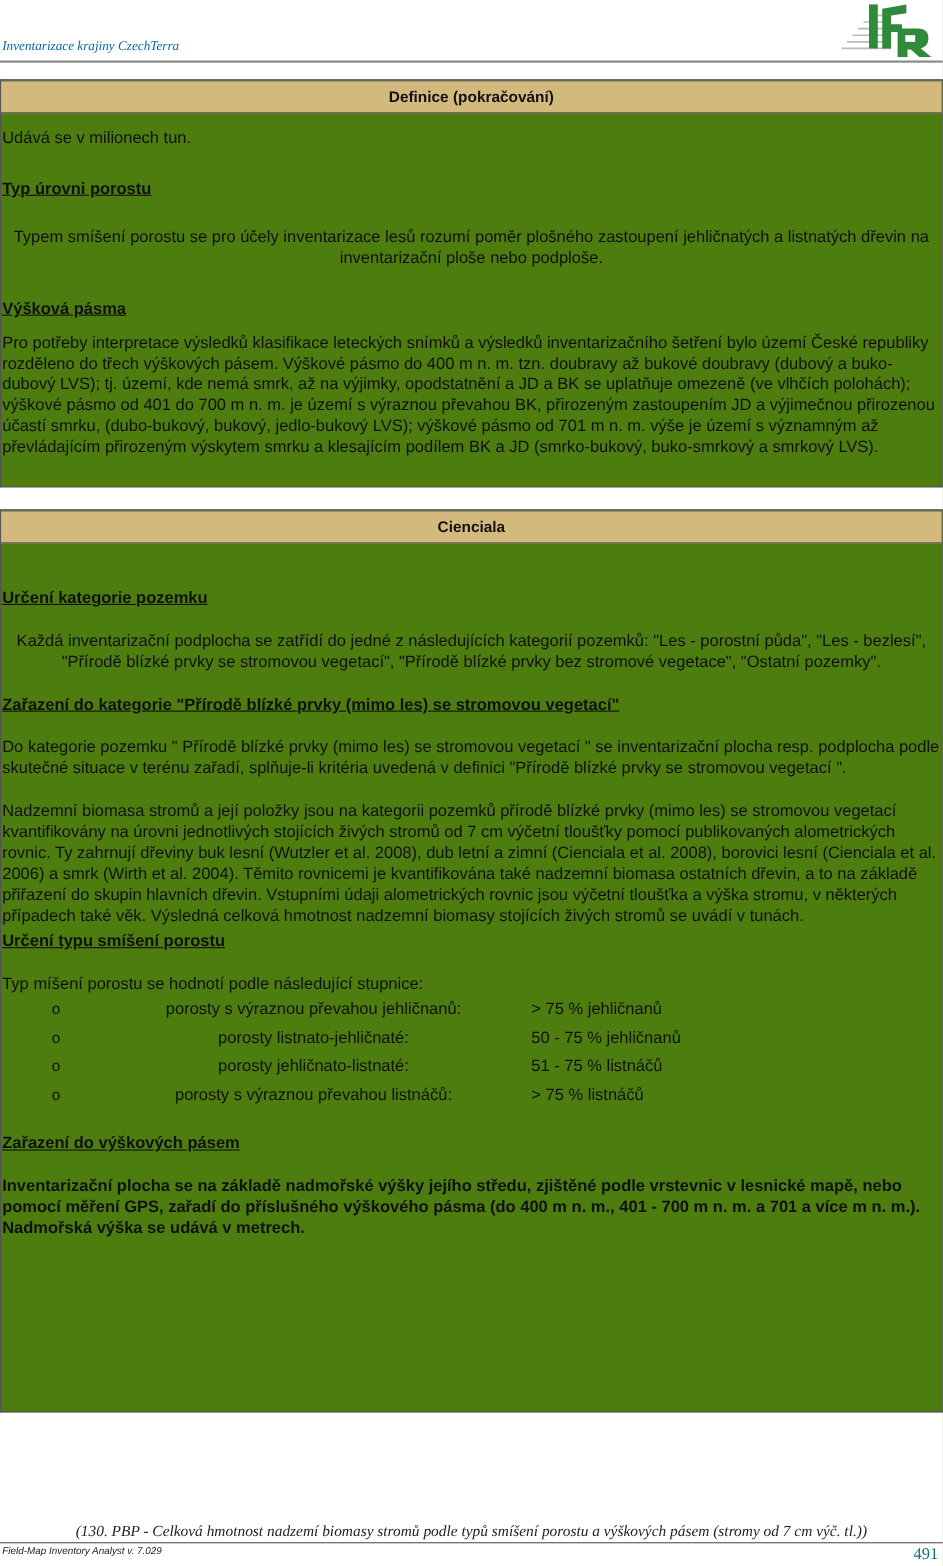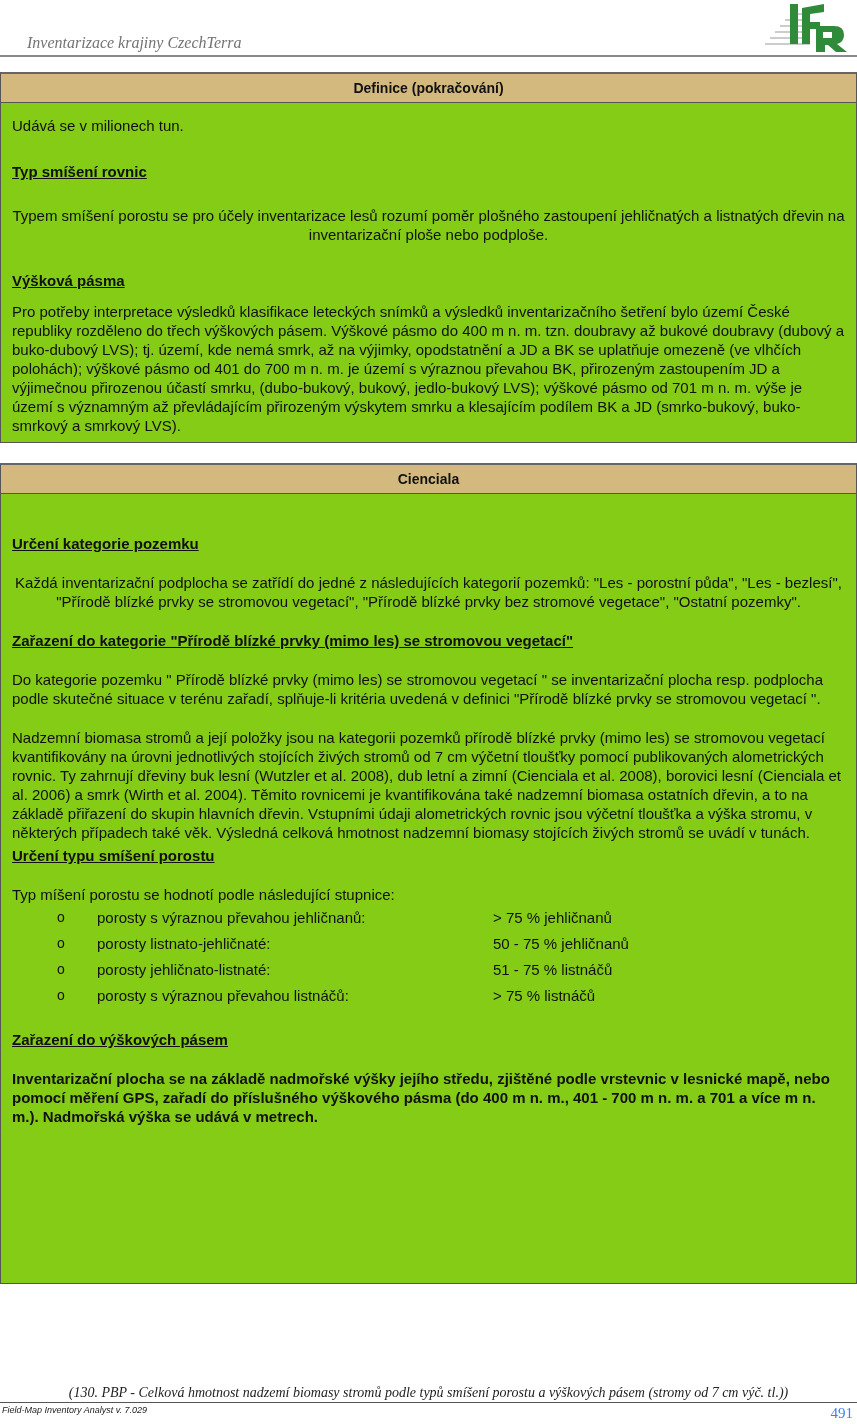--- a/index.html
+++ b/index.html
@@ -1,37 +1,37 @@
 <!DOCTYPE html>
 <html><head>
 <meta charset="utf-8">
 <style>
   html, body { margin: 0; padding: 0; background: #ffffff; }
   body { width: 857px; height: 1424px; position: relative; overflow: hidden;
          font-family: "Liberation Sans", sans-serif; color: #111; }
   .hdr-title { position: absolute; left: 2px; top: 34px; font-family: "Liberation Serif", serif;
-               font-style: italic; font-size: 16px; color: #737373; margin-left: 25px; }
+               font-style: italic; font-size: 12px; color: #0369a1; }
   .hdr-line { position: absolute; left: 0; top: 55px; width: 857px; height: 2px; background: #8a8a8a; }
   .logo { position: absolute; left: 760px; top: 2px; width: 94px; height: 50px; }
-  .panel { position: absolute; left: 0; width: 855px; border: 1px solid #555; border-top: 2px solid #666; background:#84cc16; }
+  .panel { position: absolute; left: 0; width: 855px; border: 1px solid #555; border-top: 2px solid #666; background:#4d7c0f; }
   .panel-head { height: 28px; background: #d4b97e; border-bottom: 1px solid #555;
                 text-align: center; font-weight: bold; font-size: 14px; line-height: 28px; color:#111; }
-  .panel-body { padding: 0 11px; font-size: 15px; line-height: 19px; }
+  .panel-body { padding: 0 1px; font-size: 15px; line-height: 19px; }
   .h { font-weight: bold; text-decoration: underline; margin: 0; }
   .p { margin: 0; }
   .list { margin: 0; padding: 0; list-style: none; }
   .list li { display: flex; height: 26px; align-items: center; }
   .bul { width: 85px; padding-left: 45px; box-sizing: border-box; font-size: 14px; }
-  .lbl { width: 396px; }
+  .lbl { width: 396px; text-align: center; }
   .val { }
   .caption { position: absolute; left: 0; width: 857px; top: 1385px; text-align: center;
              font-family: "Liberation Serif", serif; font-style: italic; font-size: 14px; color:#222; }
   .foot-line { position: absolute; left: 0; top: 1402px; width: 857px; height: 1px; background: #555; }
   .foot-left { position: absolute; left: 2px; top: 1405px; font-style: italic; font-size: 9px; color:#222;text-align:right; }
-  .foot-page { position: absolute; right: 4px; top: 1405px; font-family: "Liberation Serif", serif; font-size: 15px; color:#3b82f6; }
+  .foot-page { position: absolute; right: 4px; top: 1405px; font-family: "Liberation Serif", serif; font-size: 15px; color:#0f766e; }
 </style>
 </head>
 <body>
 
 <div class="hdr-title">Inventarizace krajiny CzechTerra</div>
 <div class="logo">
   <svg width="94" height="50" viewBox="0 0 94 50">
     <g stroke="#bbb" stroke-width="1.5">
       <line x1="30" y1="12" x2="44" y2="12"></line>
         <line x1="25" y1="18" x2="44" y2="18"></line>
@@ -45,21 +45,21 @@
     <path d="M56 24 h18 q10 0 10 9 q0 7 -7 9 l10 8 h-11 l-8 -7 h-3 v7 h-9z" fill="#2f8a3a"></path>
     <rect x="63" y="30" width="9" height="6" fill="#fff"></rect>
   </svg>
 </div>
 <div class="hdr-line"></div>
 
 <div class="panel" style="top:72px; height:368px;">
   <div class="panel-head">Definice (pokračování)</div>
   <div class="panel-body">
     <p class="p" style="margin-top:13px;">Udává se v milionech tun.</p>
-    <p class="h" style="margin-top:27px;">Typ smíšení rovnic</p>
+    <p class="h" style="margin-top:27px;">Typ úrovni porostu</p>
     <p class="p" style="margin-top:25px;text-align:center;">Typem smíšení porostu se pro účely inventarizace lesů rozumí poměr plošného zastoupení jehličnatých a listnatých dřevin na inventarizační ploše nebo podploše.</p>
     <p class="h" style="margin-top:27px;">Výšková pásma</p>
     <p class="p" style="margin-top:12px;">Pro potřeby interpretace výsledků klasifikace leteckých snímků a výsledků inventarizačního šetření bylo území České republiky rozděleno do třech výškových pásem. Výškové pásmo do 400 m n. m. tzn. doubravy až bukové doubravy  (dubový a buko-dubový LVS); tj. území, kde nemá smrk, až na výjimky, opodstatnění a JD a BK se uplatňuje omezeně (ve vlhčích polohách); výškové pásmo od 401 do 700 m n. m. je území s výraznou převahou BK, přirozeným zastoupením JD a výjimečnou přirozenou účastí smrku, (dubo-bukový, bukový, jedlo-bukový LVS); výškové pásmo od 701 m n. m. výše je území s významným až převládajícím přirozeným výskytem smrku a klesajícím podílem BK a JD (smrko-bukový, buko-smrkový a smrkový LVS).</p>
   </div>
 </div>
 
 <div class="panel" style="top:463px; height:818px;">
   <div class="panel-head">Cienciala</div>
   <div class="panel-body">
     <p class="h" style="margin-top:40px;">Určení kategorie pozemku</p>

